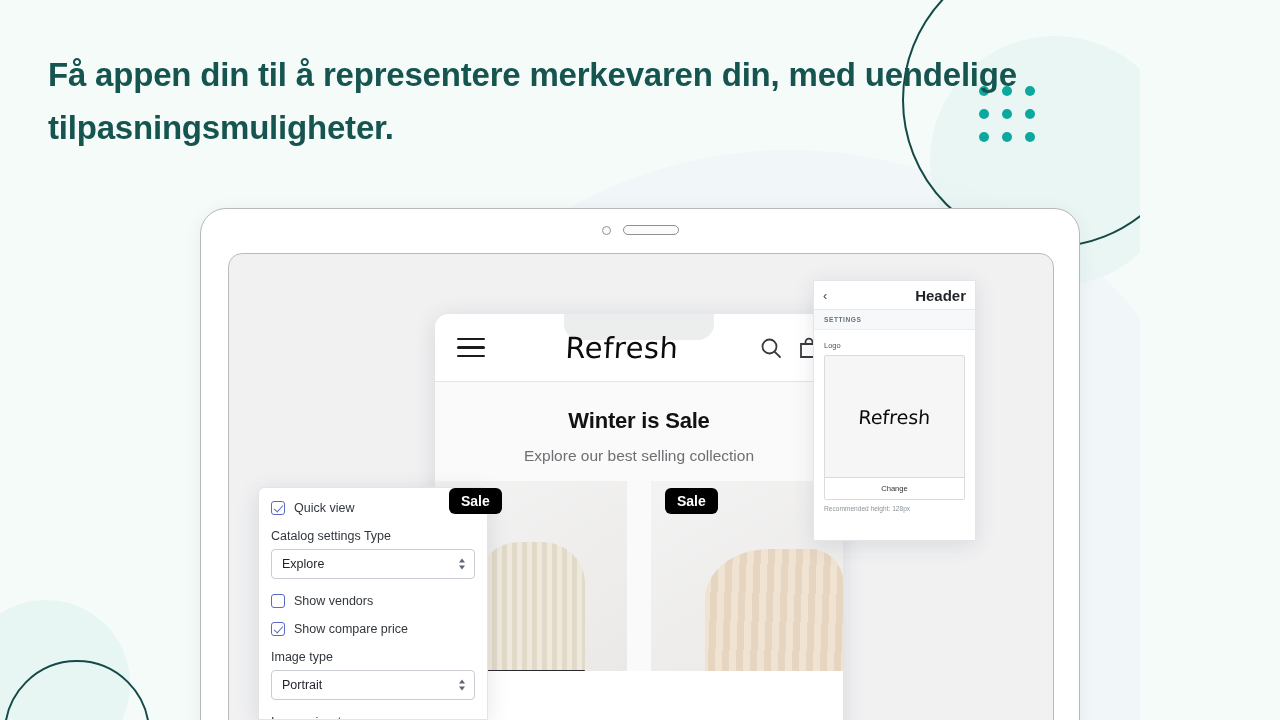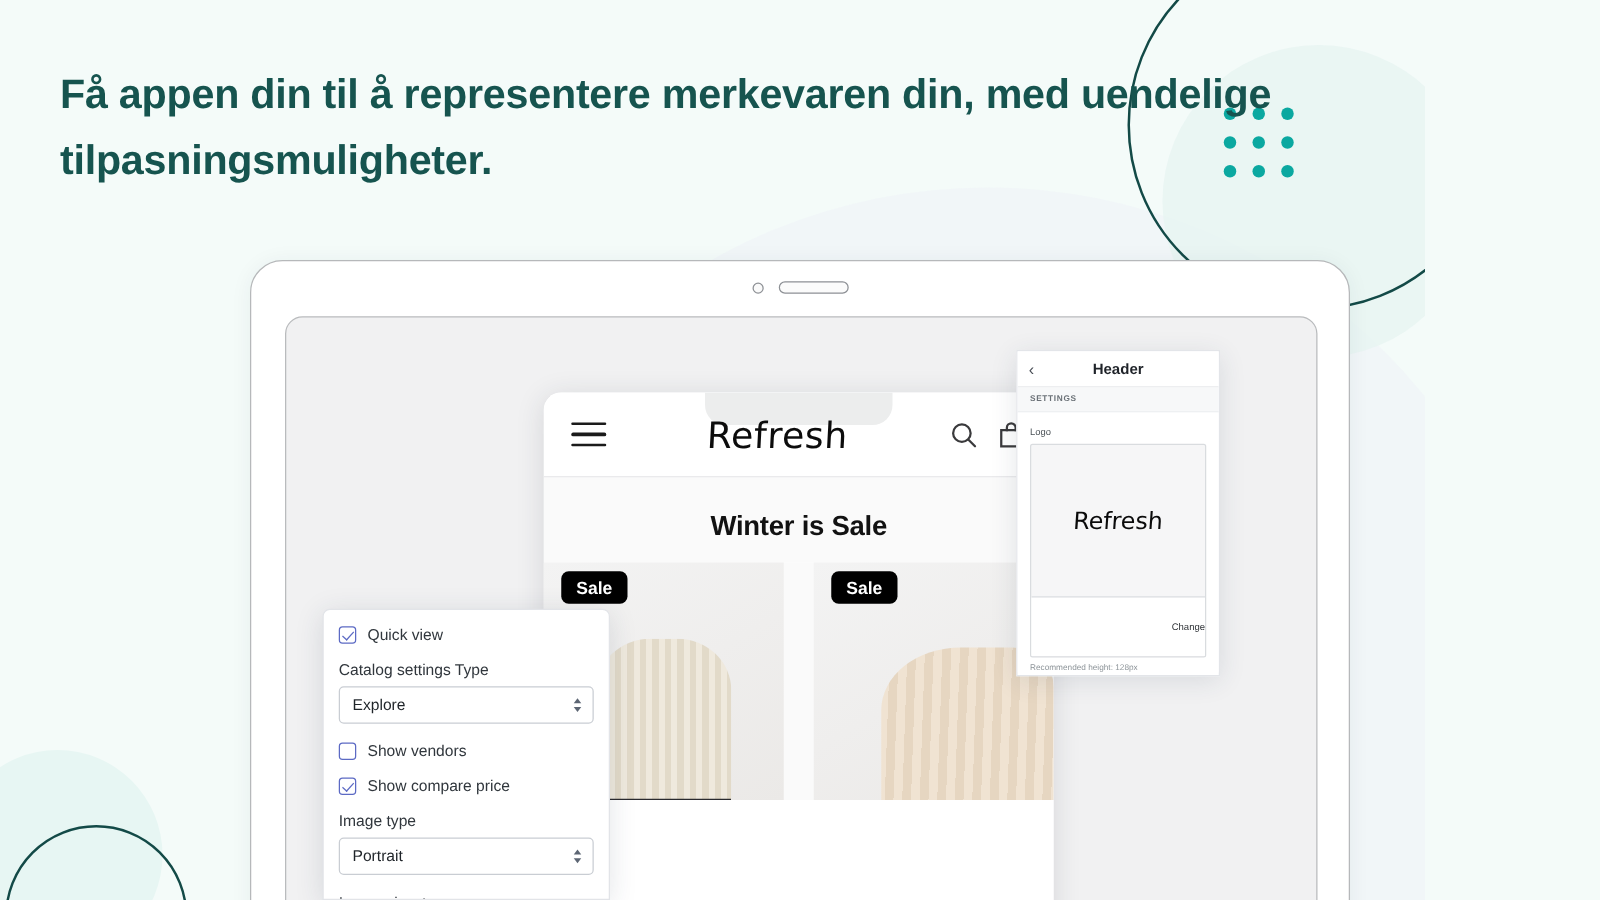--- a/index.html
+++ b/index.html
@@ -291,21 +291,21 @@
     overflow:hidden;
   }
   .hp-top {
     height:29px;
     display:flex; align-items:center;
     padding:0 9px;
     border-bottom:1px solid #e7e9ec;
     background:#fff;
   }
   .hp-back { font-size:13px; color:#4a4f57; width:14px; }
-  .hp-title { flex:1; text-align:center; font-size:12px; font-weight:700; color:#1f2329; margin-left:-14px; }
+  .hp-title { flex:1; text-align:right; font-size:15px; font-weight:700; color:#1f2329; margin-left:-14px; }
   .hp-section {
     height:20px;
     display:flex; align-items:center;
     padding:0 10px;
     background:#f7f8f9;
     font-size:6.6px; font-weight:700; color:#6b7177;
     letter-spacing:.55px;
     border-bottom:1px solid #ebedef;
   }
   .hp-body { padding:11px 10px 0; background:#fff; }
@@ -319,22 +319,22 @@
   .logo-art {
     height:121px;
     display:flex; align-items:center; justify-content:center;
     font-family:"DejaVu Sans", sans-serif;
     font-size:19px; color:#0b0b0b;
     transform:skewX(-4deg);
   }
   .logo-change {
     border-top:1px solid #d9dcdf;
     background:#fff;
-    text-align:right;
-    padding:19px 0;
+    text-align:center;
+    padding:6px 0;
     font-size:7.6px; color:#2f3337;
   }
   .hp-hint { margin-top:5px; font-size:6.6px; color:#8d9499; }
 </style>
 </head>
 <body>
 
 <div id="stage">
 
   <div class="deco deco-blob-mid"></div>
@@ -384,20 +384,21 @@
             <svg width="24" height="24" viewBox="0 0 24 24">
               <path d="M4 8h16v13H4z" stroke="#3a3a3c" stroke-width="1.8" fill="none"></path>
               <path d="M8.5 9V6.2a3.5 3.5 0 0 1 7 0V9" stroke="#3a3a3c" stroke-width="1.8" fill="none"></path>
             </svg>
           </span>
         </div>
 
 
         <div class="hero">
           <div class="hero-title">Winter is Sale</div>
+          <div class="hero-sub">Explore our best selling collection</div>
         </div>
 
         <div class="prod-grid">
           <div class="prod prod-sweater">
             <span class="sale-badge">Sale</span>
           </div>
           <div class="prod prod-coat">
             <span class="sale-badge">Sale</span>
           </div>
         </div>

